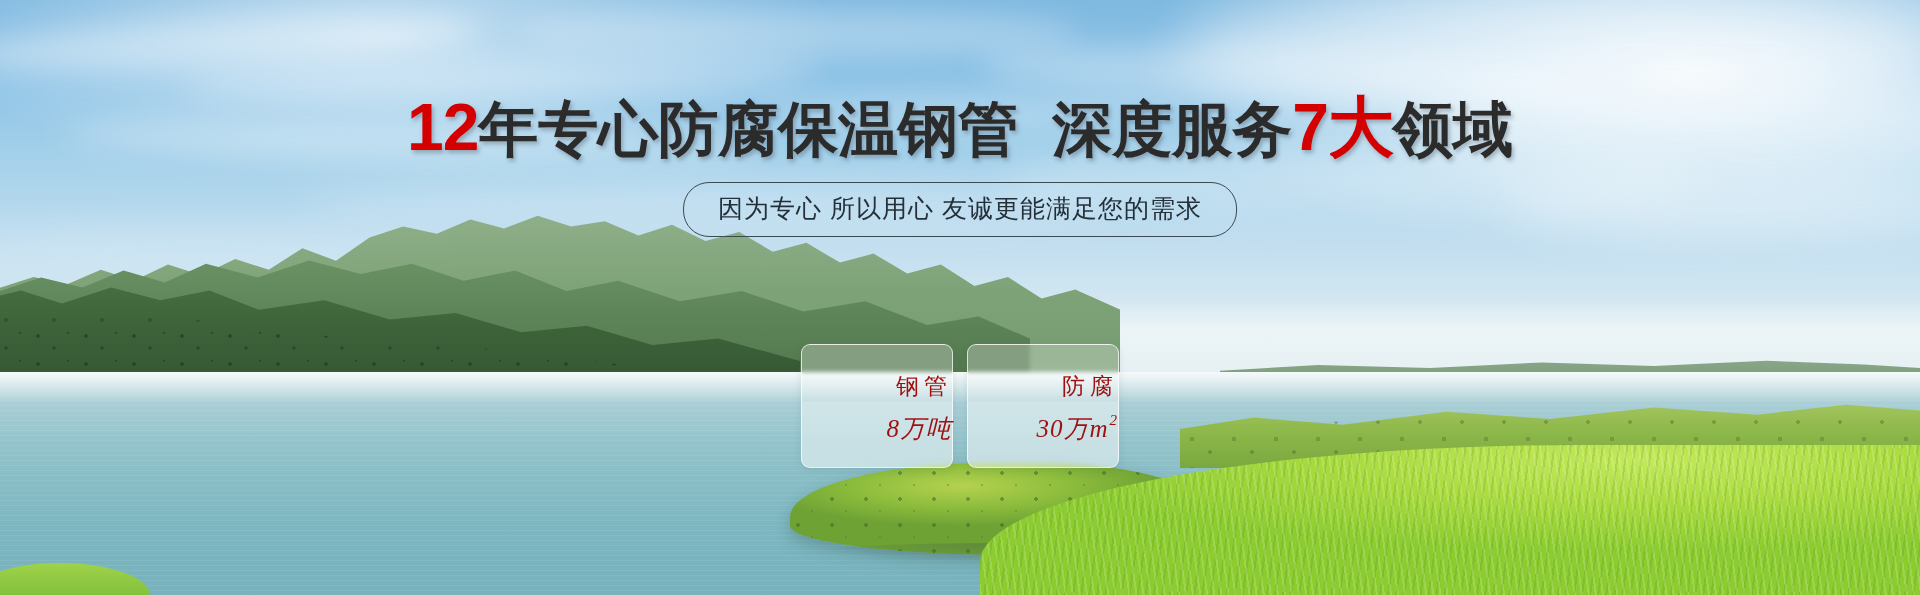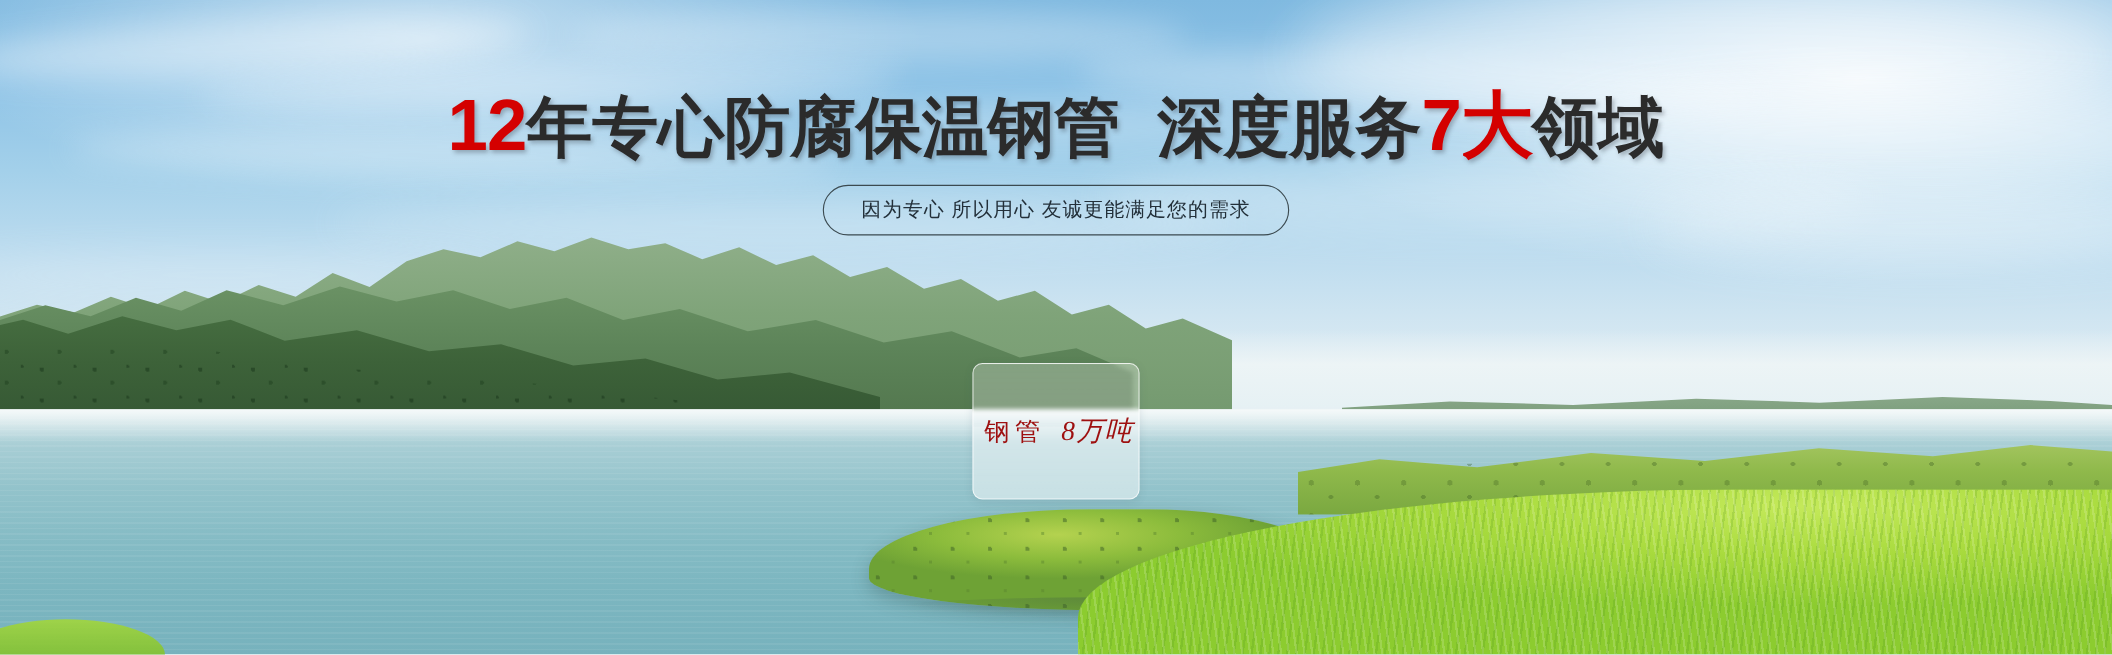--- a/index.html
+++ b/index.html
@@ -202,21 +202,21 @@
     border-radius:64% 0 0 0 / 78% 0 0 0;
   }
   .grass-left {
     position:absolute; left:-30px; bottom:-14px; width:180px; height:46px;
     background:linear-gradient(to bottom,#a2d63c,#78ba28);
     border-radius:50% 50% 0 0 / 70% 70% 0 0;
     opacity:.9;
   }
 
   
-  .content { position:absolute; inset:0; }
+  .content { position:absolute; inset:0;margin-top:14px; }
 
   
   .headline {
     position:absolute; left:0; right:0; top:80px;
     text-align:center;
     white-space:nowrap;
     font-weight:bold;
     font-size:60px;
     line-height:1;
     letter-spacing:0px;
@@ -232,21 +232,21 @@
   .headline .hl-dark { color:#2b2b2b; }
   .headline .gap { display:inline-block; width:34px; }
 
   
   .subtitle-pill {
     position:absolute; left:50%; top:168px;
     transform:translateX(-50%);
     padding:9px 34px 11px;
     border:1.6px solid #3b4a50;
     border-radius:26px;
-    font-size:18px;
+    font-size:25px;
     color:#23303a;
     letter-spacing:1px;
     white-space:nowrap;
     background:transparent;
     font-family:"Liberation Sans","DejaVu Sans",sans-serif;
   }
 
   
   .cards {
     position:absolute; left:50%; top:330px;
@@ -255,22 +255,22 @@
     gap:14px;
   }
   .card {
     width:152px; height:124px;
     border:1px solid rgba(255,255,255,.72);
     border-radius:9px;
     background:linear-gradient(to bottom, rgba(255,255,255,.26) 0%, rgba(255,255,255,.30) 46%, rgba(255,255,255,.46) 47%, rgba(255,255,255,.50) 100%);
     -webkit-backdrop-filter:blur(2px);
     backdrop-filter:blur(2px);
     display:flex;
-    flex-direction:row;
-    align-items:center;
+    flex-direction:column;
+    align-items:flex-end;
     justify-content:center;
     gap:14px;
     box-shadow:0 2px 8px rgba(60,80,90,.12);
   }
   .card-title {
     font-size:23px;
     color:#9e1010;
     letter-spacing:5px;
     text-indent:5px;
     font-weight:normal;
@@ -348,17 +348,24 @@
 
     <div class="cards">
 
       <div class="card">
         <div class="card-title">钢管</div>
         <div class="card-value">
           <span>8万吨</span>
         </div>
       </div>
 
+      <div class="card">
+        <div class="card-title">防腐</div>
+        <div class="card-value">
+          <span>30万m</span>
+            <span class="sup">2</span>
+        </div>
+      </div>
 
 
     </div>
   </div>
 </div>
 
 </body></html>

